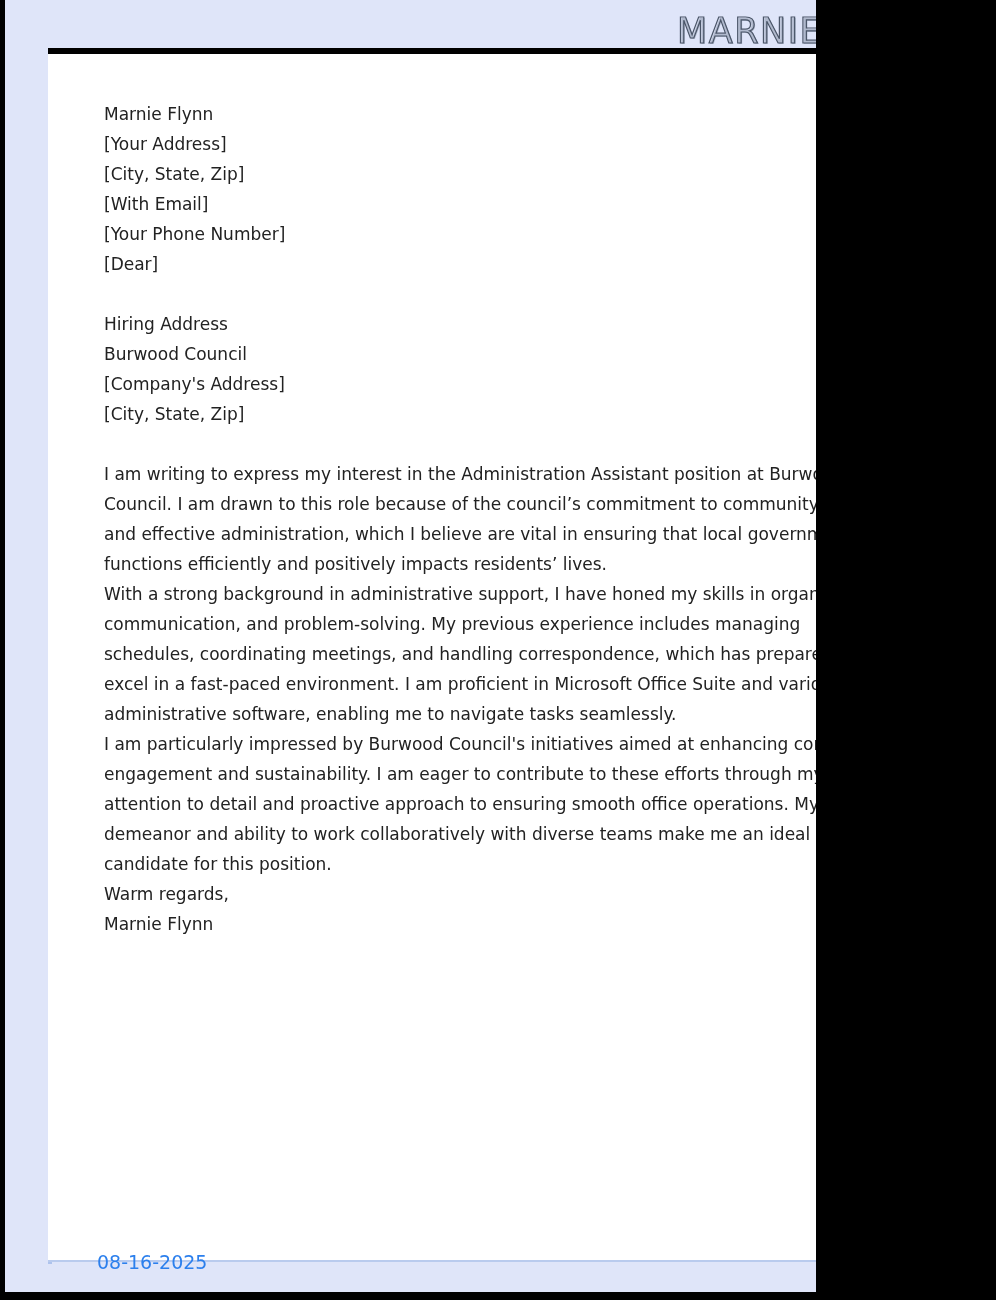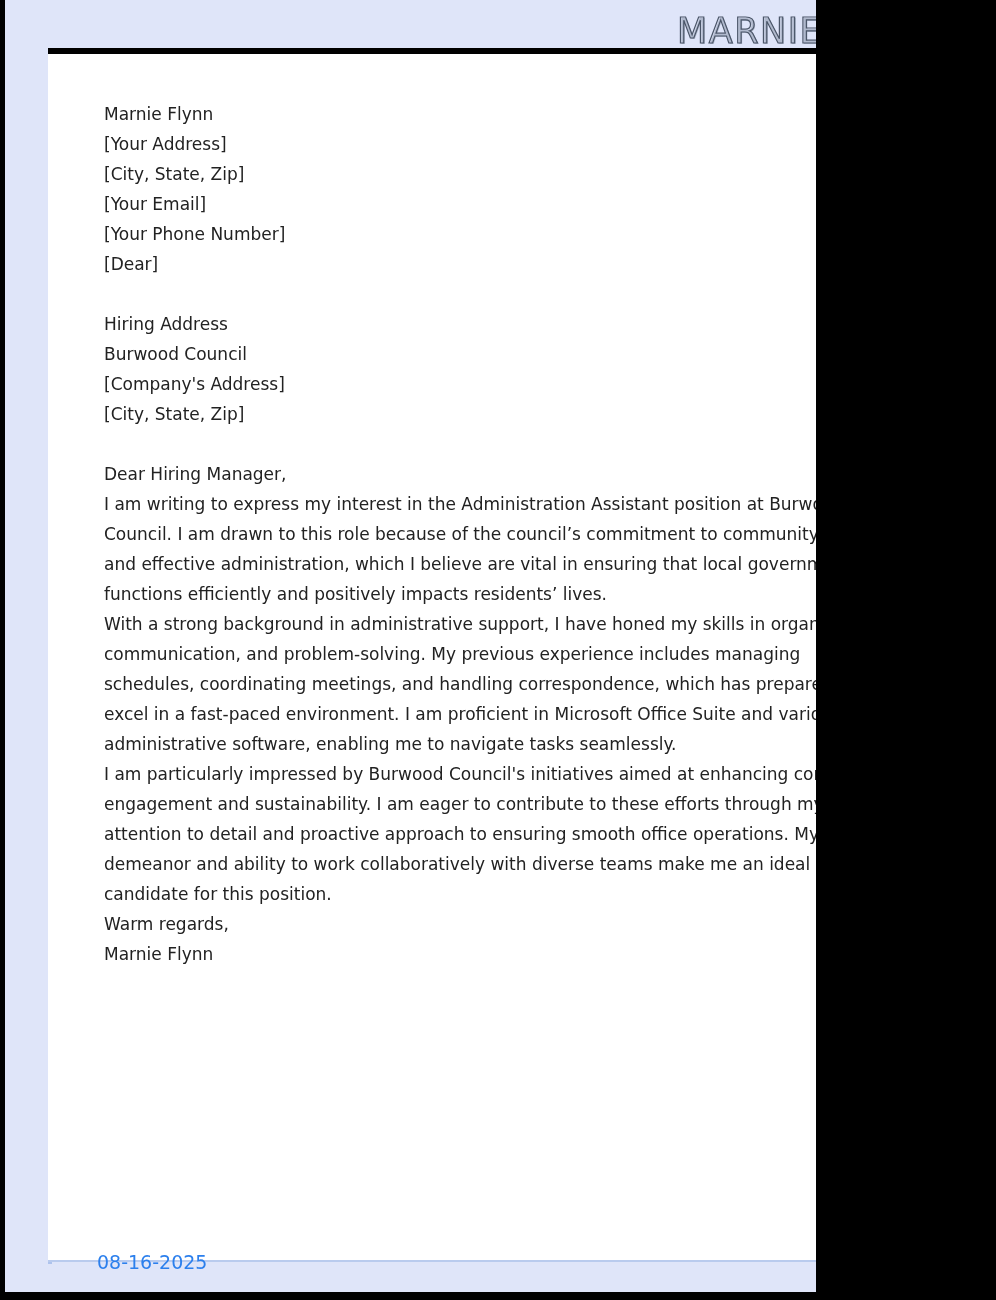--- a/index.html
+++ b/index.html
@@ -137,37 +137,36 @@
   <div class="page-left-edge"></div>
 
   <div class="page">
 
     <div class="letter">
 
       <div class="block">
         <span class="line">Marnie Flynn</span>
         <span class="line">[Your Address]</span>
         <span class="line">[City, State, Zip]</span>
-        <span class="line">[Your Email]</span>
+        <span class="line">[With Email]</span>
         <span class="line">[Your Phone Number]</span>
         <span class="line">[Dear]</span>
       </div>
 
       <div class="gap"></div>
 
       <div class="block">
         <span class="line">Hiring Address</span>
         <span class="line">Burwood Council</span>
         <span class="line">[Company's Address]</span>
         <span class="line">[City, State, Zip]</span>
       </div>
 
       <div class="gap"></div>
 
-      <p class="para">Dear Hiring Manager,</p>
 
       <p class="para">I am writing to express my interest in the Administration Assistant position at Burwood Council. I am drawn to this role because of the council’s commitment to community service and effective administration, which I believe are vital in ensuring that local government functions efficiently and positively impacts residents’ lives.</p>
       <p class="para">With a strong background in administrative support, I have honed my skills in organization, communication, and problem-solving. My previous experience includes managing schedules, coordinating meetings, and handling correspondence, which has prepared me to excel in a fast-paced environment. I am proficient in Microsoft Office Suite and various administrative software, enabling me to navigate tasks seamlessly.</p>
       <p class="para">I am particularly impressed by Burwood Council's initiatives aimed at enhancing community engagement and sustainability. I am eager to contribute to these efforts through my attention to detail and proactive approach to ensuring smooth office operations. My friendly demeanor and ability to work collaboratively with diverse teams make me an ideal candidate for this position.</p>
 
       <p class="para">Warm regards,</p>
       <p class="para">Marnie Flynn</p>
 
     </div>
 

